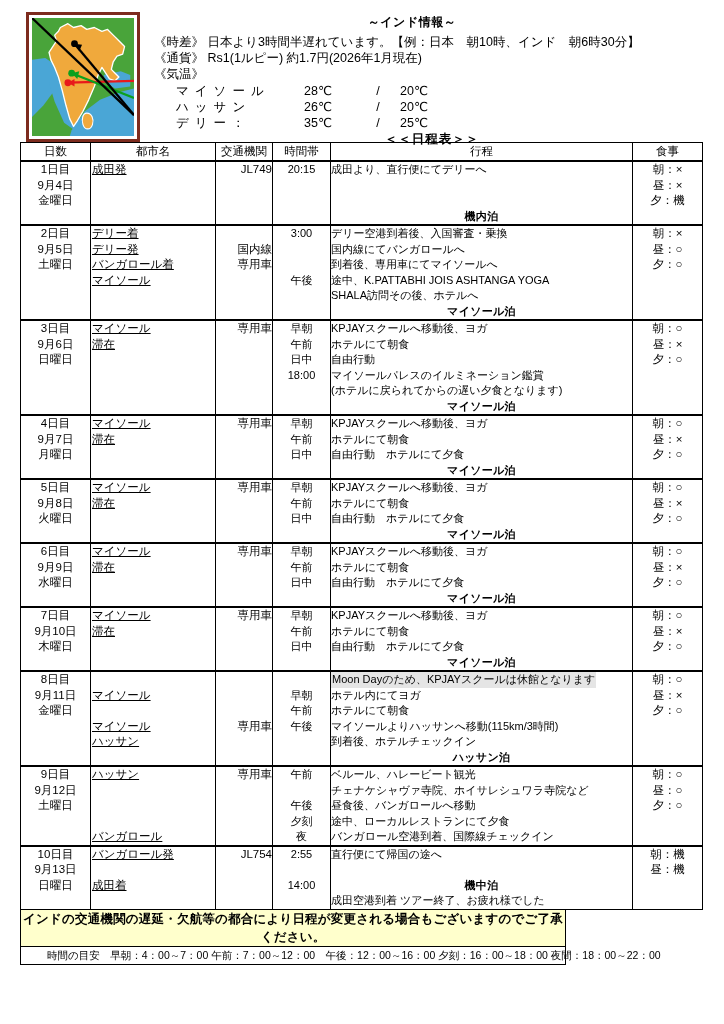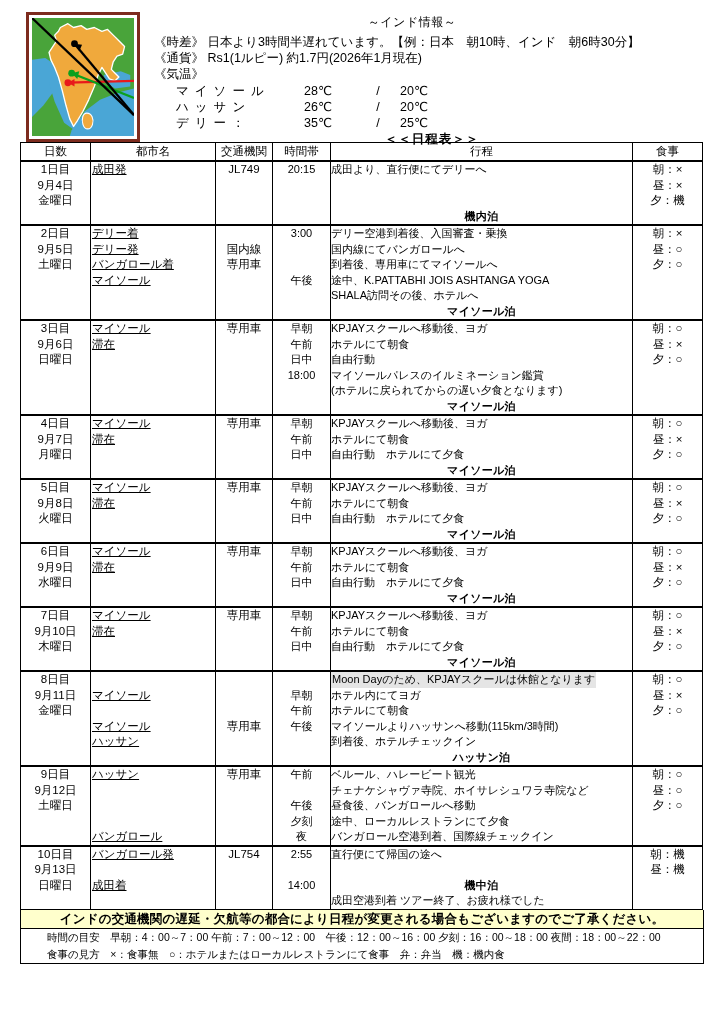--- a/index.html
+++ b/index.html
@@ -43,21 +43,21 @@
   }
   .map-svg { display:block; width:100%; height:100%; }
 
   .info-block {
     flex: 1 1 auto;
     padding-left: 14px;
     padding-top: 2px;
   }
   .info-title {
     text-align: center;
-    font-weight: normal;
+    font-weight: bold;
     font-size: 12px;
     letter-spacing: .5px;
     margin-bottom: 3px;
     padding-right: 40px;
   }
   .info-line {
     font-size: 12.5px;
     line-height: 16px;
     white-space: nowrap;
   }
@@ -142,21 +142,21 @@
     display: block;
     text-align: justify;
     text-align-last: justify;
     width: 112px;
     padding-left: 1px;
     text-decoration: underline;
   }
   .city-spread::after { content: ""; display: inline-block; width: 100%; }
 
   
-  .trans-cell { text-align: center; margin-top: 30px; }
+  .trans-cell { text-align: right; margin-top: 30px; }
   .trans-cell div { line-height: 15.5px; font-size: 11.5px; }
 
   
   .time-cell { text-align: center; }
   .time-cell div { line-height: 15.5px; font-size: 11px; }
 
   
   .itin-cell div { line-height: 15.5px; font-size: 11px; white-space: nowrap; }
   .stay {
     text-align: center;
@@ -168,21 +168,21 @@
 
   
   .meal-cell { text-align: center; }
   .meal-cell div { line-height: 15.5px; font-size: 11.5px; }
 
   
   .notes {
     margin: 0 20px;
     border: 1px solid #000;
     border-top: none;
-    width: 684px;
+    width: 546px;
     box-sizing: border-box;
   }
   .note-warn {
     background: #ffffcc;
     text-align: center;
     font-size: 12.5px;
     font-weight: bold;
     line-height: 18px;
     border-bottom: 1px solid #000;
     letter-spacing: .2px;
@@ -716,14 +716,13 @@
             <div>&nbsp;</div>
           </td>
         </tr>
       </tbody>
   </table>
 </div>
 
 <div class="notes">
   <div class="note-warn">インドの交通機関の遅延・欠航等の都合により日程が変更される場合もございますのでご了承ください。</div>
   <div class="note-line">時間の目安　早朝：4：00～7：00 午前：7：00～12：00　午後：12：00～16：00 夕刻：16：00～18：00 夜間：18：00～22：00</div>
-  <div class="note-line indent2">食事の見方　×：食事無　○：ホテルまたはローカルレストランにて食事　弁：弁当　機：機内食</div>
 </div>
 
 </body></html>

